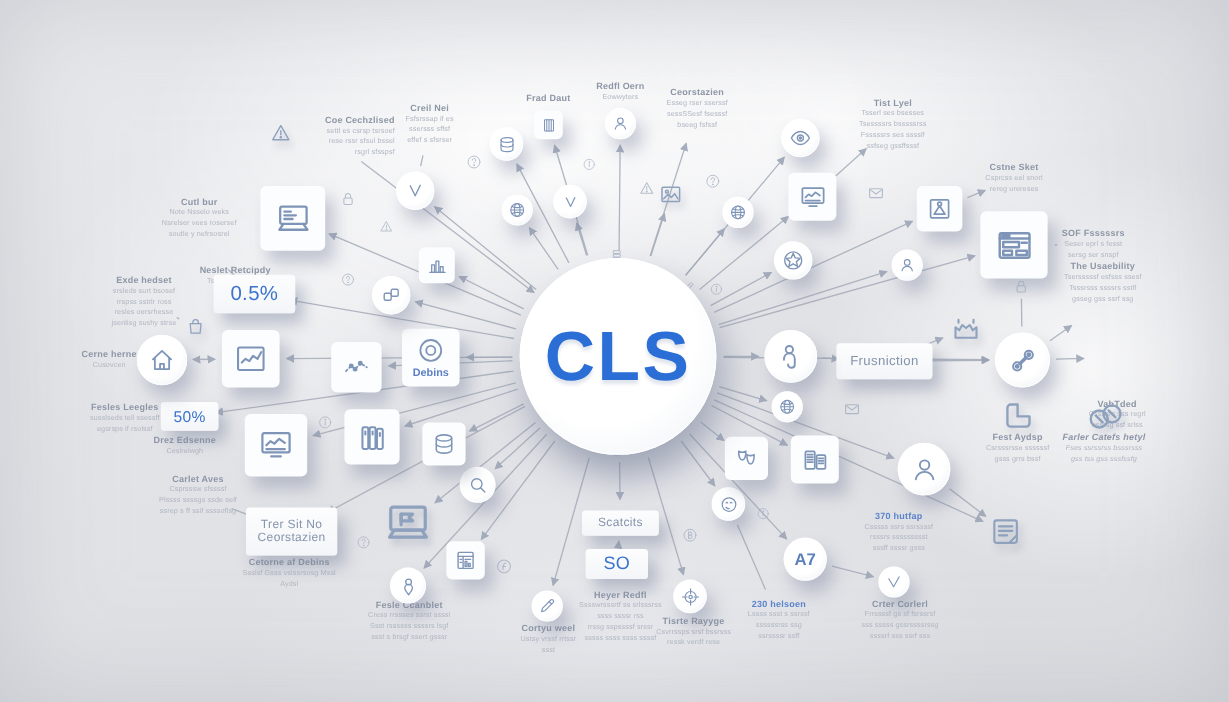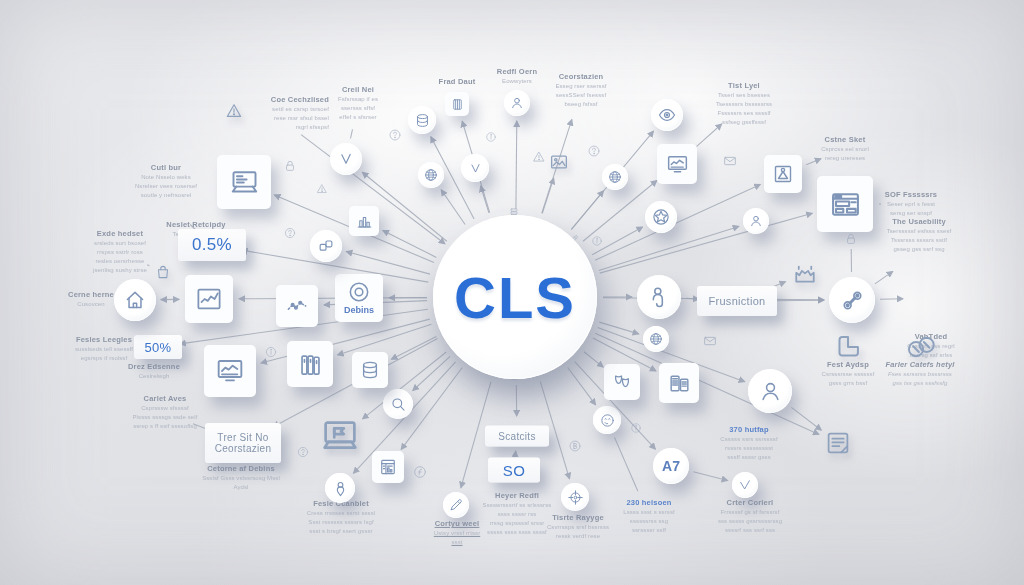--- a/index.html
+++ b/index.html
@@ -234,21 +234,21 @@
         <div class="title">Farler Catefs hetyl</div>
         <div class="sub">Fses ssrssrss bsssrsss</div>
         <div class="sub">gss tss gss sssfssfg</div>
       </div>
       <div class="node label" style="left: 341px; top: 518px; width: 120px;">
         <div class="title">Fesle Ccanblet</div>
         <div class="sub">Cress rrssses ssrst ssssl</div>
         <div class="sub">Ssst rssssss ssssrs lsgf</div>
         <div class="sub">ssst s brsgf ssert gsssr</div>
       </div>
-      <div class="node label" style="left: 457px; top: 533px; width: 96px; text-decoration: underline;">
+      <div class="node label" style="left: 457px; top: 533px; width: 96px;">
         <div class="title">Cortyu weel</div>
         <div class="sub">Ustsy vrssf rrtssr</div>
         <div class="sub">ssst</div>
       </div>
       <div class="node label" style="left: 517px; top: 502px; width: 110px; margin-top: 12px;">
         <div class="title">Heyer Redfl</div>
         <div class="sub">Sssswrsssrtf ss srlsssrss</div>
         <div class="sub">ssss ssssr rss</div>
         <div class="sub">rrssg sspssssf srssr</div>
         <div class="sub">sssss ssss ssss ssssf</div>

